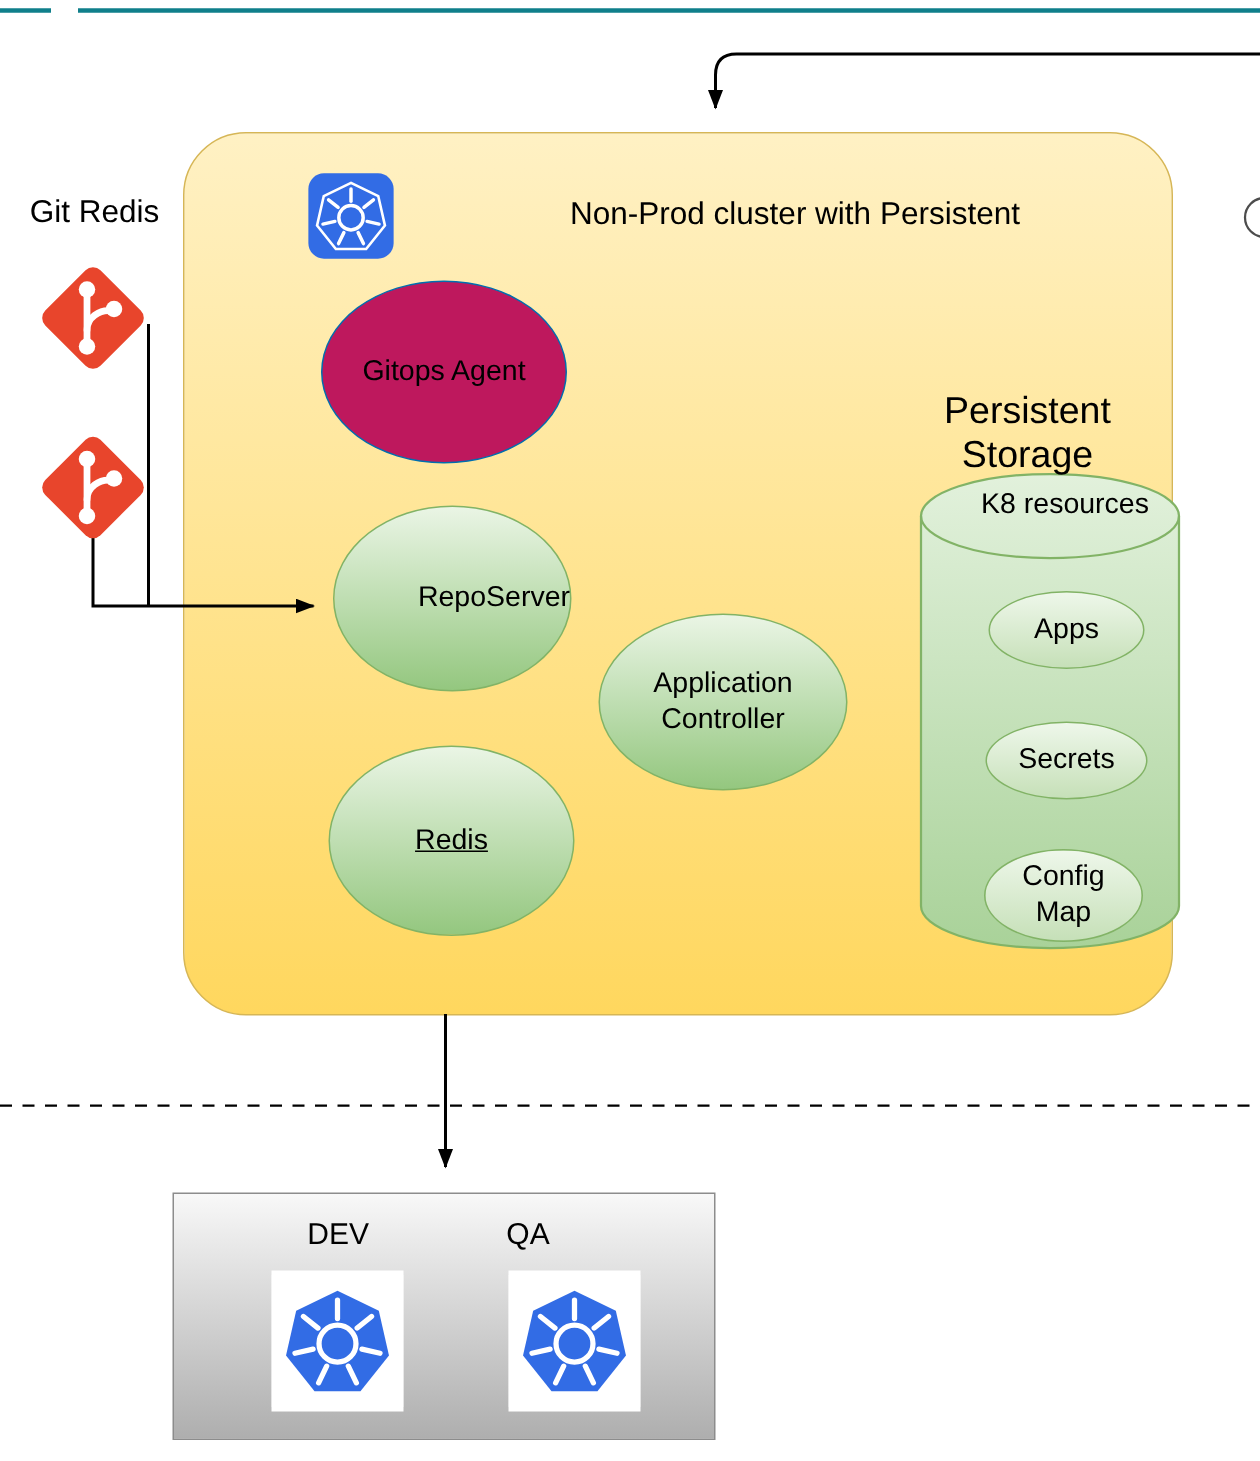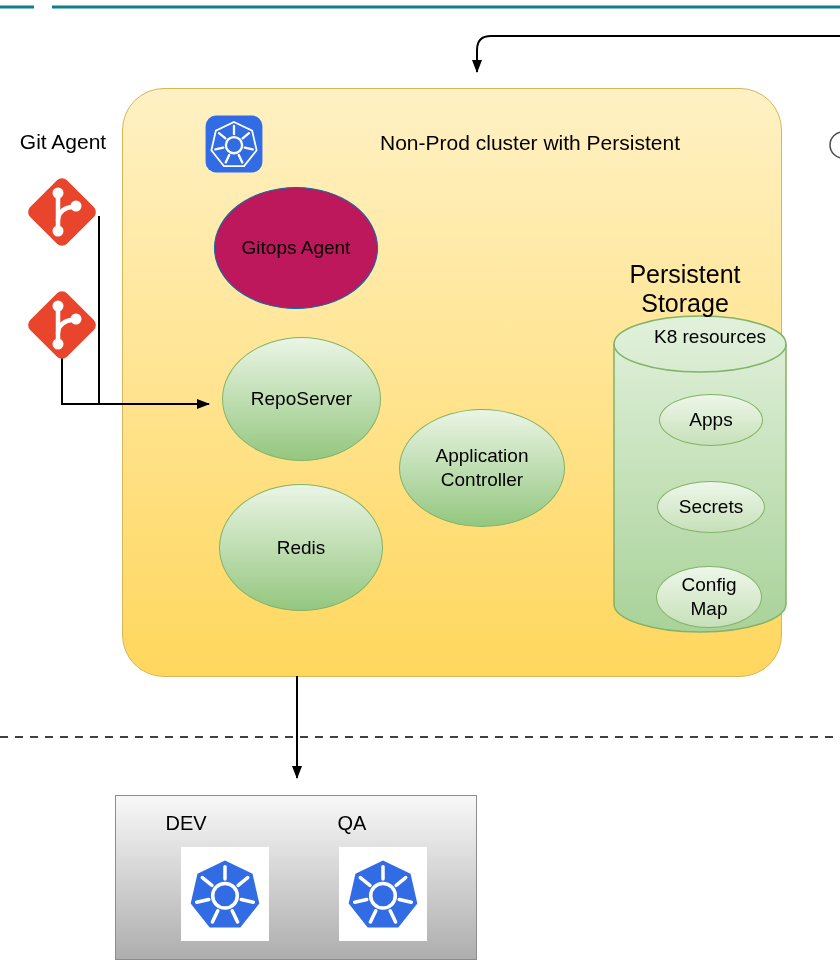--- a/index.html
+++ b/index.html
@@ -56,21 +56,21 @@
     <path d="M99,216 L99,404" stroke="#000" stroke-width="2" fill="none"></path>
     <path d="M62,354 L62,404 L209,404" stroke="#000" stroke-width="2" fill="none" marker-end="url(#arrow)"></path>
 
     <path d="M297,676 L297,778" stroke="#000" stroke-width="2" fill="none" marker-end="url(#arrow)"></path>
 
     <path d="M0,737 L840,737" stroke="#000" stroke-width="1.5" stroke-dasharray="8 7" fill="none"></path>
 
     <circle cx="843" cy="145" r="13" fill="#ffffff" stroke="#4d4d4d" stroke-width="1.5"></circle>
   </svg>
 
-  <div class="label git-repo-label">Git Agent</div>
+  <div class="label git-repo-label">Git Redis</div>
 
   <svg class="giticon" style="left:22px;top:172px;" viewBox="0 0 80 80">
     <rect x="14" y="14" width="52" height="52" rx="7" fill="#e8452c" transform="rotate(45 40 40)"></rect>
     <g stroke="#fff" stroke-width="4.5" fill="none" stroke-linecap="round">
       <line x1="36" y1="24" x2="36" y2="58"></line>
       <path d="M36,48 C36,39 45,35 50,35"></path>
     </g>
     <circle cx="36" cy="21" r="5.5" fill="#fff"></circle>
     <circle cx="36" cy="59" r="5.5" fill="#fff"></circle>
     <circle cx="54" cy="34" r="5.5" fill="#fff"></circle>
@@ -103,29 +103,29 @@
       <line x1="35.2" y1="40.2" x2="24.2" y2="31.4"></line>
     </g>
   </svg>
 
   <div class="label cluster-title">Non-Prod cluster with Persistent</div>
 
   <div class="node blue-node" style="left:214px;top:187px;width:162px;height:120px;">
     <span>Gitops Agent</span>
   </div>
 
-  <div class="node green-node" style="left:222px;top:337px;width:157px;height:122px;">
+  <div class="node green-node" style="left:222px;top:337px;width:157px;height:122px;justify-content:flex-end;">
     <span>RepoServer</span>
   </div>
 
   <div class="node green-node" style="left:399px;top:409px;width:166px;height:118px;padding:0 22px;box-sizing:border-box;">
     <span>Application Controller</span>
   </div>
 
-  <div class="node green-node" style="left:219px;top:484px;width:162px;height:125px;">
+  <div class="node green-node" style="left:219px;top:497px;width:162px;height:125px;text-decoration:underline;">
     <span>Redis</span>
   </div>
 
   <div class="label persistent-label">Persistent Storage</div>
 
   <div class="cylinder">
     <svg width="176" height="320" viewBox="0 0 176 320">
       <defs>
         <linearGradient id="cylGrad" x1="0" y1="0" x2="0" y2="1">
           <stop offset="0" stop-color="#e2f1dc"></stop>
@@ -146,21 +146,21 @@
   <div class="node green-small" style="left:657px;top:481px;width:106px;height:50px;">
     <span>Secrets</span>
   </div>
 
   <div class="node green-small" style="left:656px;top:566px;width:106px;height:62px;padding:0 16px;box-sizing:border-box;">
     <span>Config Map</span>
   </div>
 
   <div class="env-box"></div>
 
-  <div class="label env-label" style="left:136px;">DEV</div>
+  <div class="label env-label" style="left:146px;text-align:right;">DEV</div>
   <div class="label env-label" style="left:302px;">QA</div>
 
   <svg class="k8s-tile" style="left:181px;top:847px;width:88px;height:94px;" viewBox="0 0 100 100">
     <rect x="0" y="0" width="100" height="100" fill="#ffffff"></rect>
     <polygon points="50,12 81.3,27.1 89,60.9 67.4,88 32.6,88 11,60.9 18.7,27.1" fill="#326ce5"></polygon>
     <g stroke="#fff" stroke-width="4" fill="none" stroke-linecap="round">
       <circle cx="50" cy="52" r="14"></circle>
       <line x1="50" y1="33" x2="50" y2="19"></line>
       <line x1="64.9" y1="40.2" x2="75.8" y2="31.4"></line>
       <line x1="68.5" y1="56.2" x2="82.2" y2="59.3"></line>

